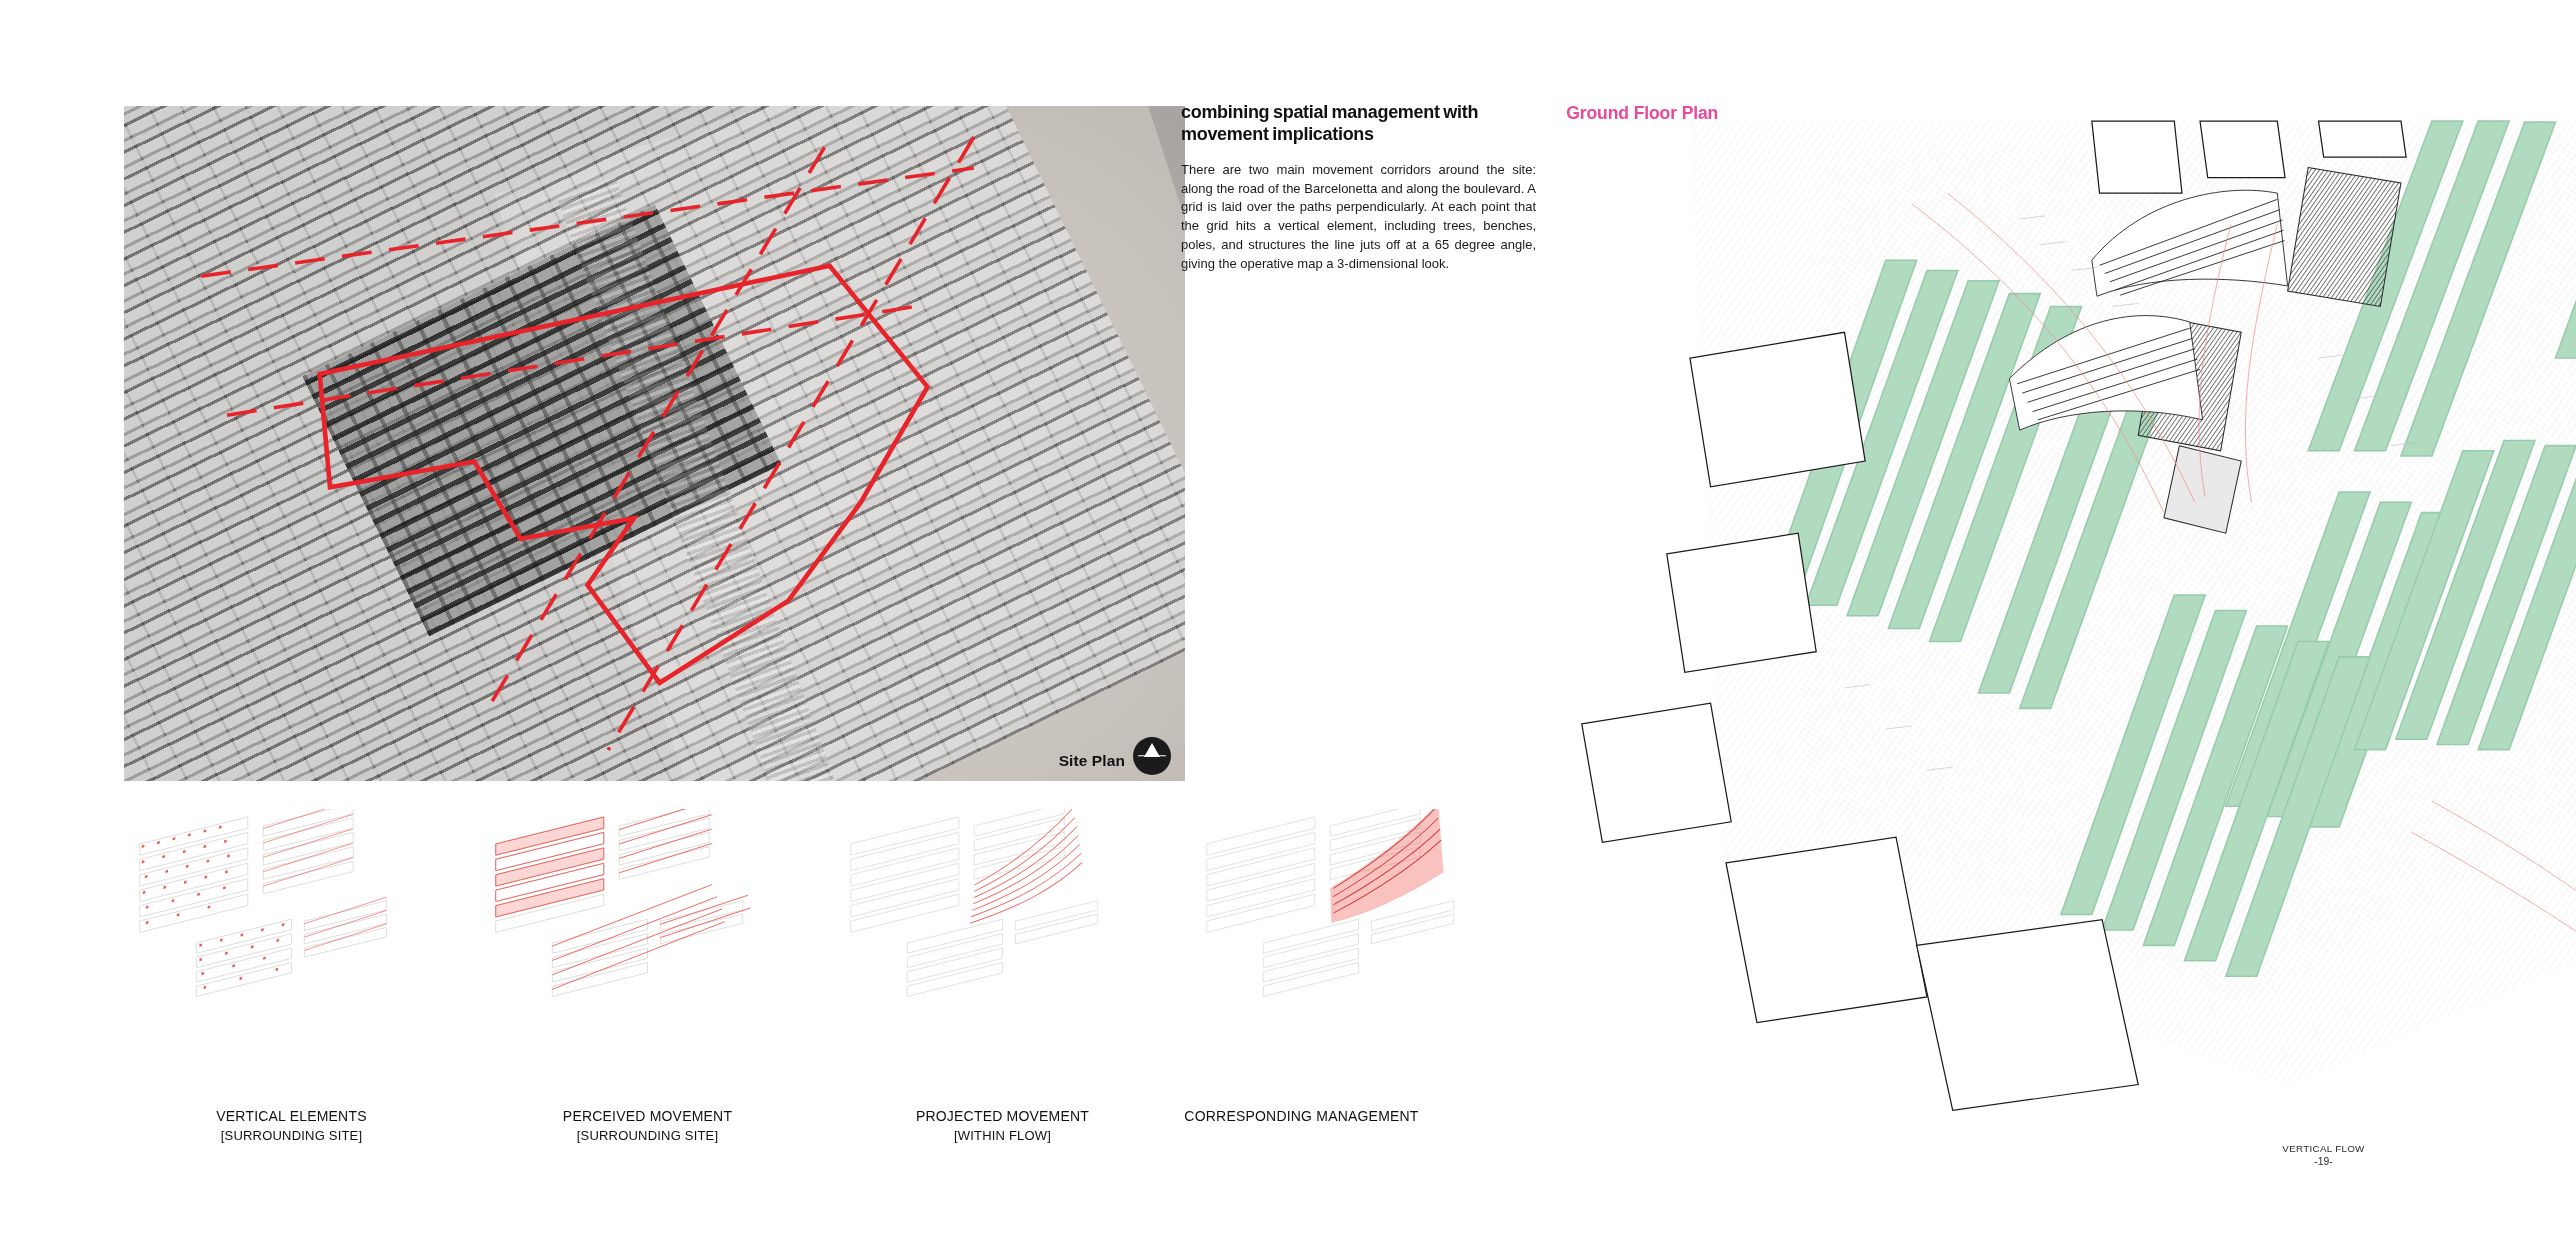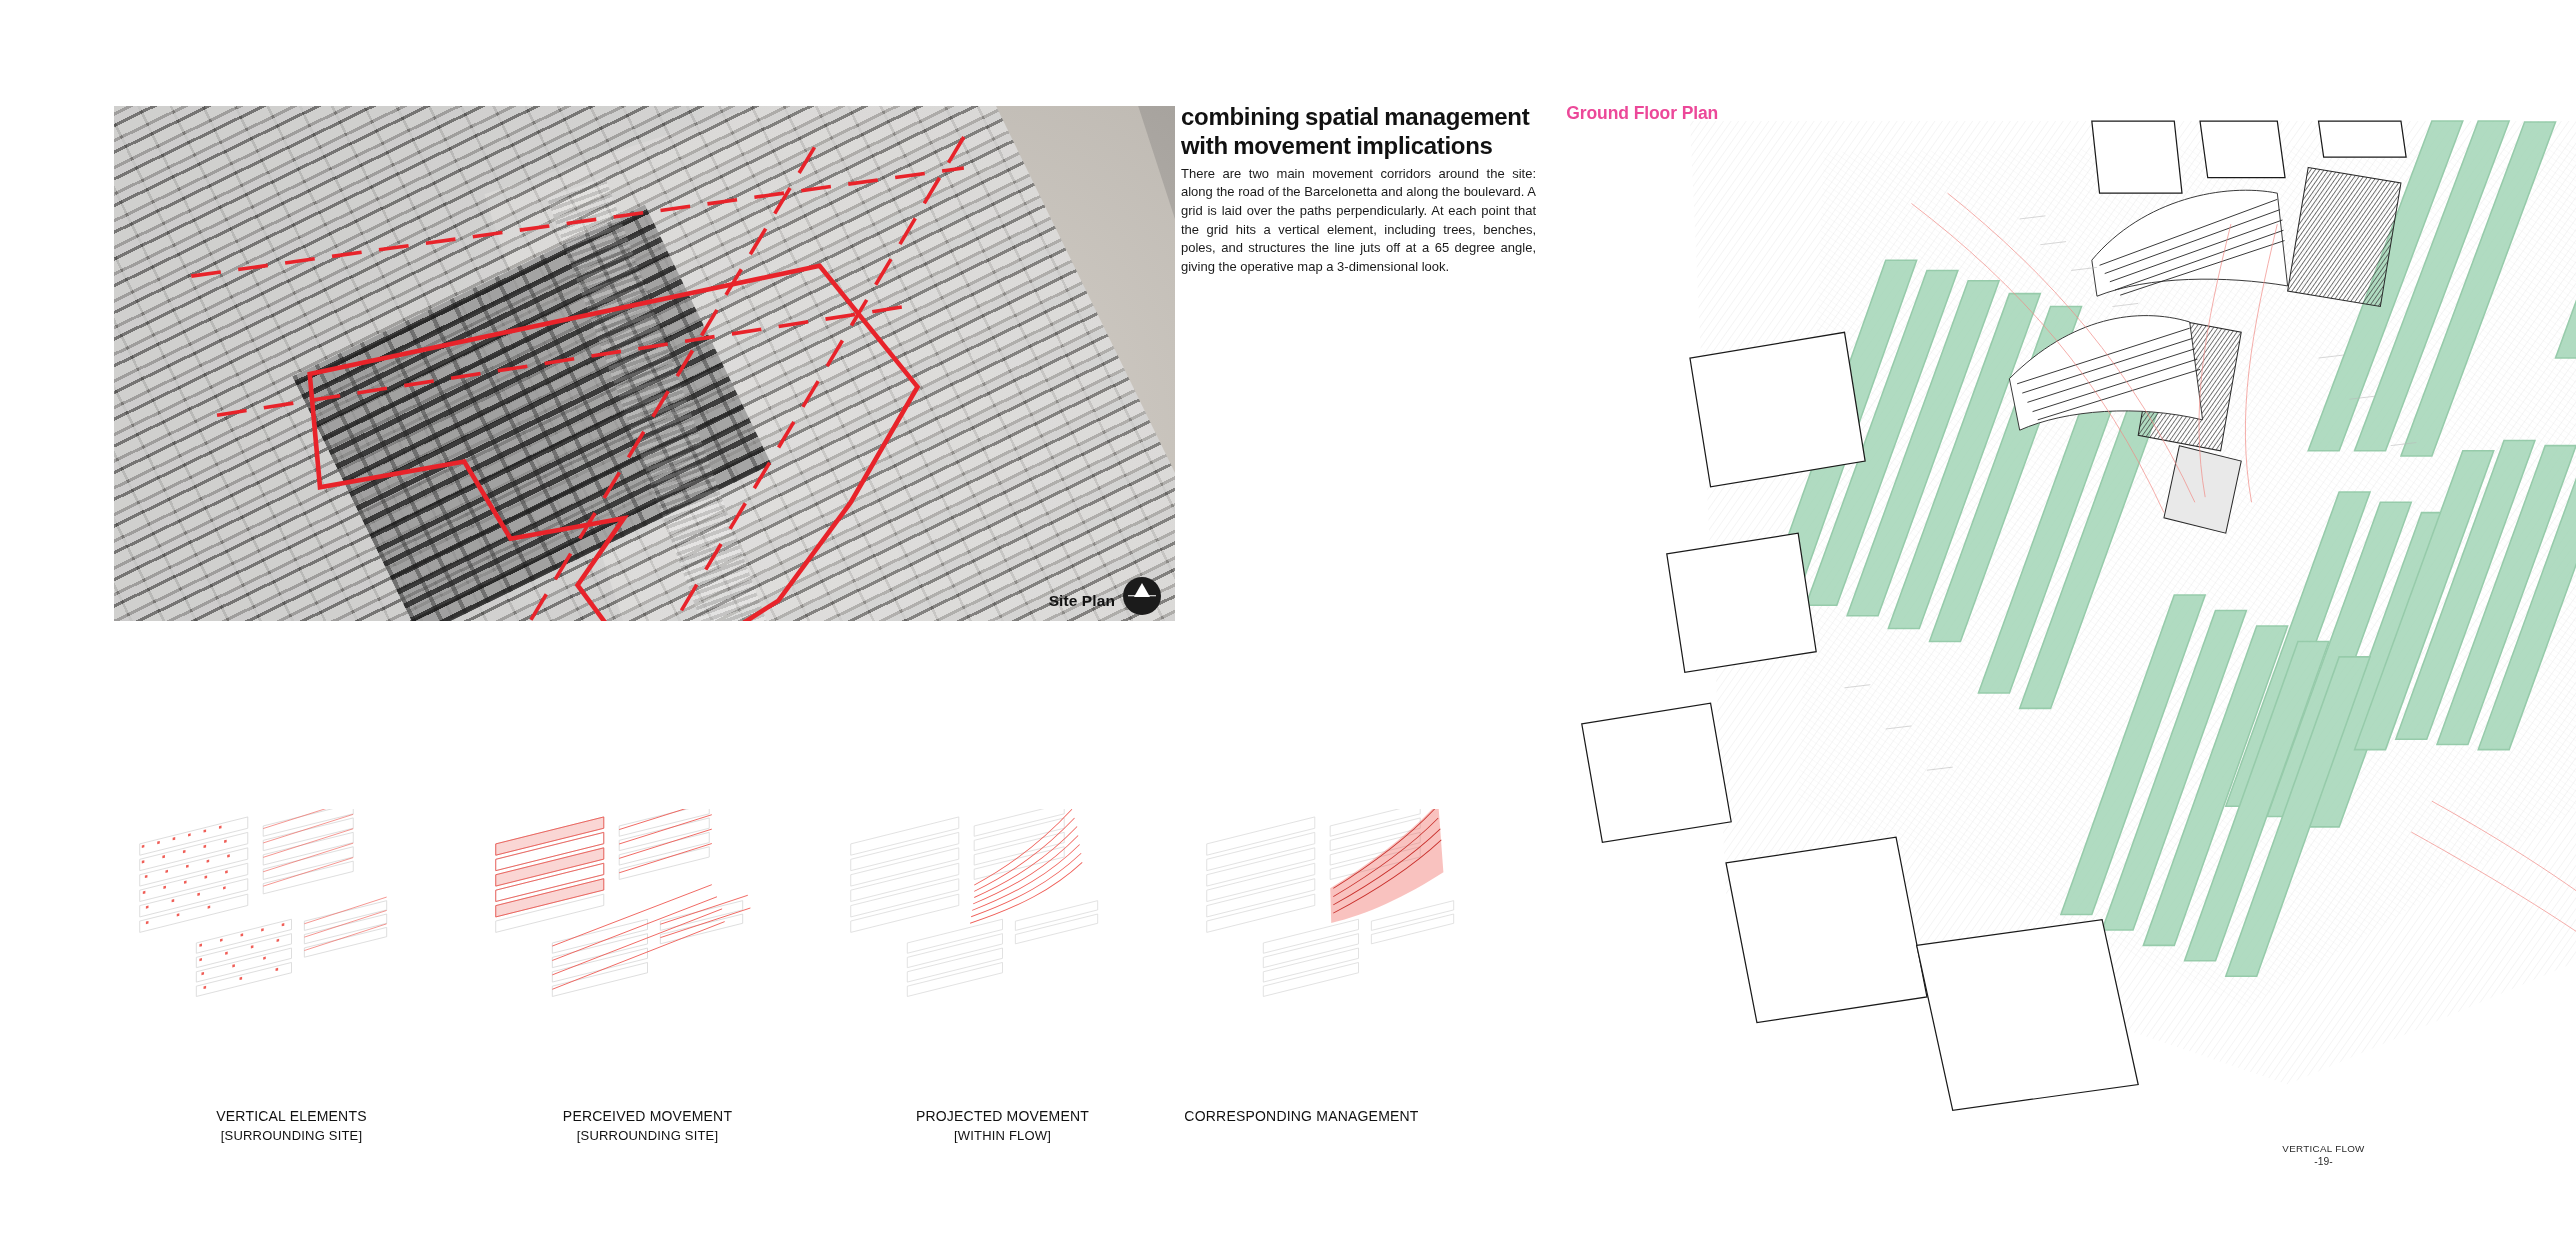--- a/index.html
+++ b/index.html
@@ -19,24 +19,24 @@
   
   #left-page {
     position: absolute;
     left: 0; top: 0;
     width: 1556px; height: 1236px;
   }
 
   
   #site-plan-figure {
     position: absolute;
-    left: 114px;
+    left: 124px;
     top: 106px;
     width: 1061px;
-    height: 515px;
+    height: 675px;
     background: #bef264;
     overflow: hidden;
   }
   .aerial-base {
     position: absolute;
     left: 0; top: 0; right: 0; bottom: 0;
     background:
       radial-gradient(ellipse 618px 464px at 78% 55%, #cfcdc9 0%, #bfbcb7 40%, #a9a6a1 70%, #9c9994 100%),
       linear-gradient(90deg, #9d9d9d 0%, #a8a8a8 100%);
   }
@@ -134,25 +134,25 @@
   }
 
   
   #essay-column {
     position: absolute;
     left: 1181px;
     top: 102px;
     width: 355px;
   }
   #essay-heading {
-    font-size: 24px;
+    font-size: 18px;
     font-weight: bold;
     line-height: 1.22;
     letter-spacing: -0.3px;
-    margin: 0 0 4px 0;
+    margin: 0 0 15px 0;
     color: #111;
     word-spacing: -1px;
   }
   .essay-para {
     font-size: 13px;
     line-height: 1.44;
     text-align: justify;
     margin: 0 0 13.4px 0;
     color: #1a1a1a;
   }

